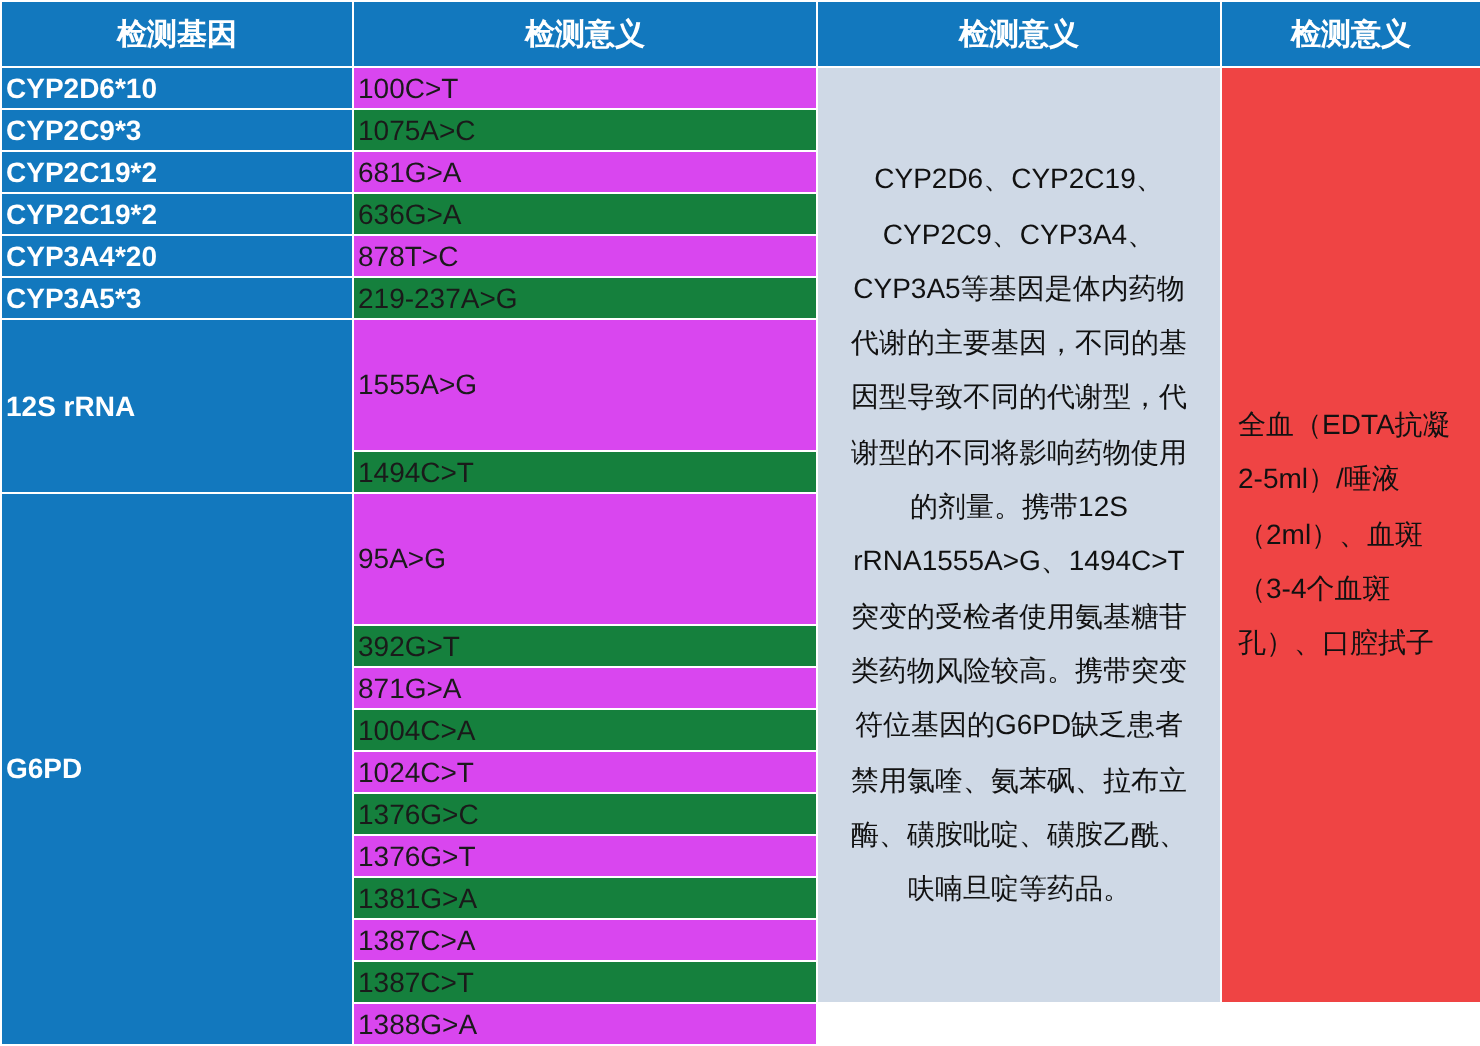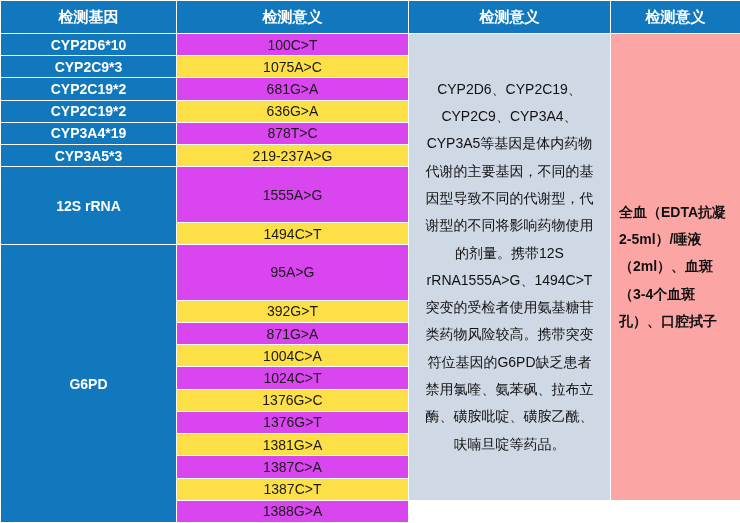--- a/index.html
+++ b/index.html
@@ -36,62 +36,60 @@
     font-weight: bold;
     font-size: 15px;
     text-align: center;
     border: 1px solid #ffffff;
     height: 28px;
     padding: 2px 2px;
     margin-top: 16px;
   }
   td {
     border: 1px solid #ffffff;
-    text-align: center;
     font-size: 14px;
     padding: 1px 2px;
     color: #1a1a1a;
   }
   
   td.gene {
     background: #1278be;
     color: #ffffff;
     font-weight: bold;
     font-size: 14px;
   }
   
   td.site {
     color: #1a1a1a;
     font-size: 14px;
   }
   td.site.alt0 { background: #d946ef; }
-  td.site.alt1 { background: #fde047; }
+  td.site.alt1 { background: #15803d; }
 
   td.meaning {
     background: #cfd9e6;
     vertical-align: middle;
     text-align: left;
     font-size: 14px;
     line-height: 1.95;
-    padding: 8px 14px;
+    padding: 20px 14px;
     color: #111111;
   }
   td.meaning .ptext {
     display: block;
     text-align: center;
   }
   td.sample {
-    background: #fca5a5;
+    background: #ef4444;
     vertical-align: middle;
     text-align: left;
     font-size: 14px;
     line-height: 1.95;
     padding: 4px 8px;
     color: #111111;
-    font-weight: bold;
   }
   td.sample .stext {
     display: block;
     text-align: left;
   }
 </style>
 </head>
 <body>
 
 <div id="sheet">
@@ -129,21 +127,21 @@
       </tr>
       <tr>
         <td class="gene">CYP2C19*2</td>
         <td class="site alt0">681G&gt;A</td>
       </tr>
       <tr>
         <td class="gene">CYP2C19*2</td>
         <td class="site alt1">636G&gt;A</td>
       </tr>
       <tr>
-        <td class="gene">CYP3A4*19</td>
+        <td class="gene">CYP3A4*20</td>
         <td class="site alt0">878T&gt;C</td>
       </tr>
       <tr>
         <td class="gene">CYP3A5*3</td>
         <td class="site alt1">219-237A&gt;G</td>
       </tr>
 
       <tr>
         <td class="gene" rowspan="2">12S rRNA</td>
         <td class="site alt0">1555A&gt;G</td>

